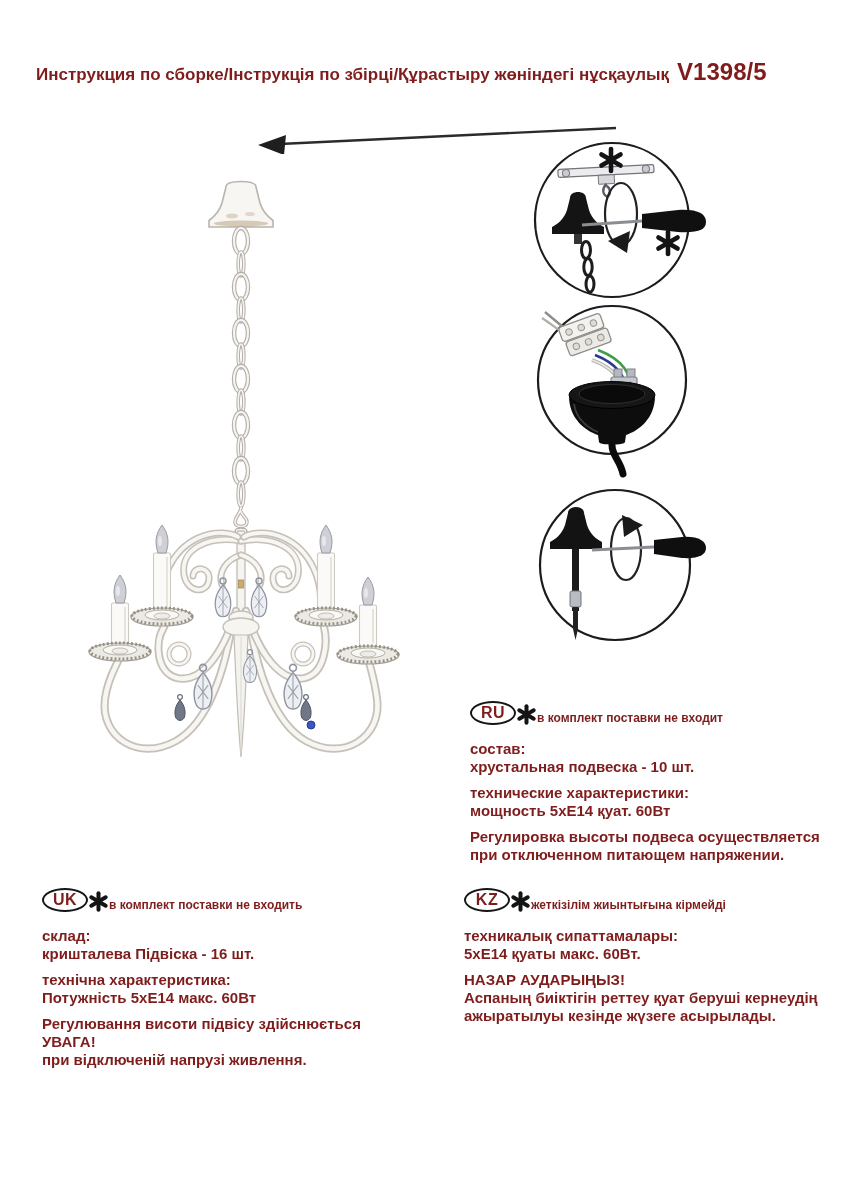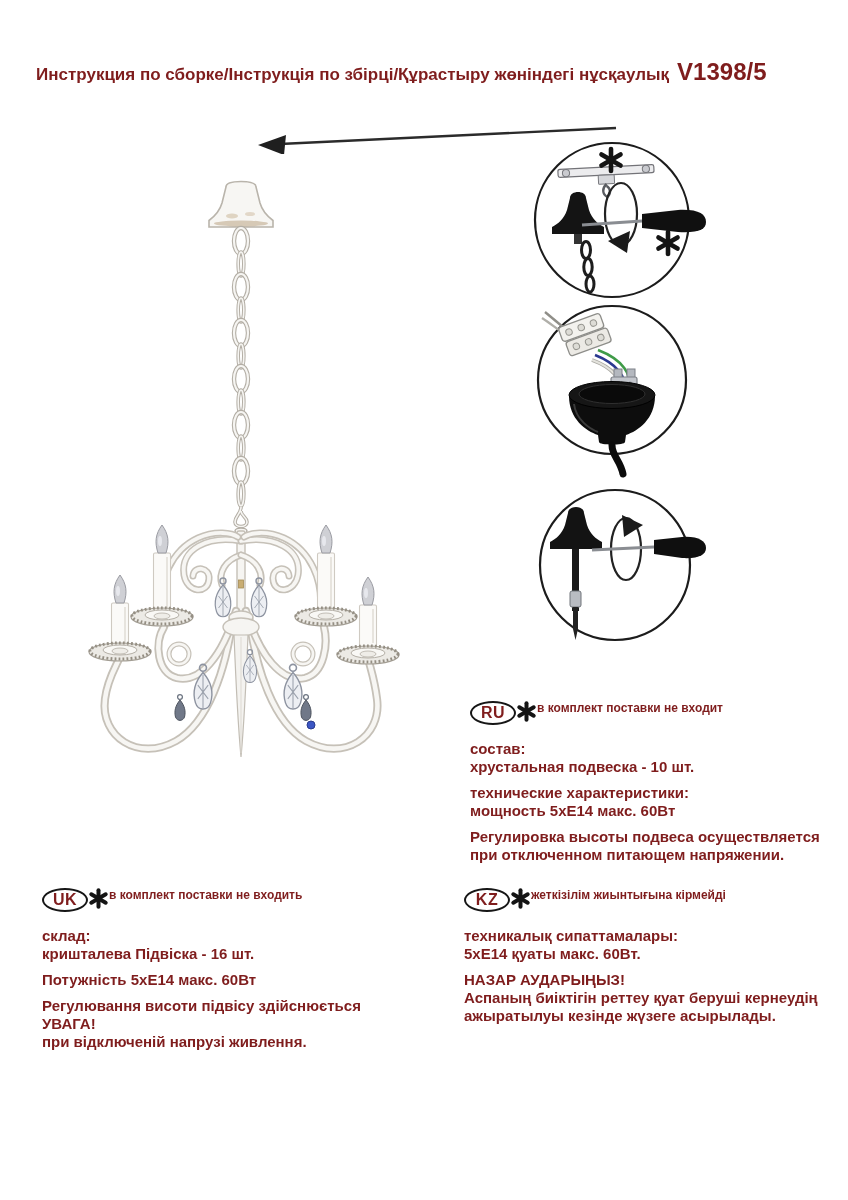--- a/index.html
+++ b/index.html
@@ -7,21 +7,21 @@
     position:relative;width:848px;height:1200px;background:#ffffff;
     font-family:"Liberation Sans",sans-serif;color:#7f1d1d;overflow:hidden;
     margin:0 auto;
   }
   .abs{position:absolute;}
   .title{
     left:36px;top:58px;white-space:nowrap;font-weight:bold;font-size:17px;
   }
   .title .model{font-size:24px;margin-left:8px;}
   .lang-section{font-weight:bold;}
-  .sec-head{display:flex;align-items:flex-start;margin-bottom:15px;}
+  .sec-head{display:flex;align-items:flex-end;margin-bottom:15px;}
   .badge{
     display:inline-flex;align-items:center;justify-content:center;
     min-width:46px;height:24px;padding:0 4px;box-sizing:border-box;
     border:2.6px solid #161616;border-radius:50%;
     font-size:16px;font-weight:bold;letter-spacing:0.5px;flex:0 0 auto;
   }
   .ast{width:21px;height:21px;flex:0 0 auto;}
   .note{font-size:12px;white-space:nowrap;}
   .blk{margin:0 0 8px 0;}
   .ln{display:block;font-size:15px;line-height:18px;white-space:nowrap;}
@@ -314,21 +314,21 @@
           </g>
       </svg>
       <span class="note">в комплект поставки не входит</span>
     </div>
     <p class="blk">
       <span class="ln">состав:</span>
       <span class="ln">хрустальная подвеска - 10 шт.</span>
     </p>
     <p class="blk">
       <span class="ln">технические характеристики:</span>
-      <span class="ln">мощность 5хЕ14 макс. 60Вт</span>
+      <span class="ln">мощность 5хЕ14 қуат. 60Вт</span>
     </p>
     <p class="blk">
       <span class="ln">Регулировка высоты подвеса осуществляется</span>
       <span class="ln">при отключенном питающем напряжении.</span>
     </p>
   </section>
 
   <section class="abs lang-section" style="left:42px;top:888px;width:400px">
     <div class="sec-head">
       <span class="badge">UK</span>
@@ -339,20 +339,21 @@
             <line class="astk" y1="-9.5" y2="9.5" transform="rotate(120)"></line>
           </g>
       </svg>
       <span class="note">в комплект поставки не входить</span>
     </div>
     <p class="blk">
       <span class="ln">склад:</span>
       <span class="ln">кришталева Підвіска - 16 шт.</span>
     </p>
     <p class="blk">
+      <span class="ln">технічна характеристика:</span>
       <span class="ln">Потужність 5хЕ14 макс. 60Вт</span>
     </p>
     <p class="blk">
       <span class="ln">Регулювання висоти підвісу здійснюється</span>
       <span class="ln">УВАГА!</span>
       <span class="ln">при відключеній напрузі живлення.</span>
     </p>
   </section>
 
   <section class="abs lang-section" style="left:464px;top:888px;width:380px">

